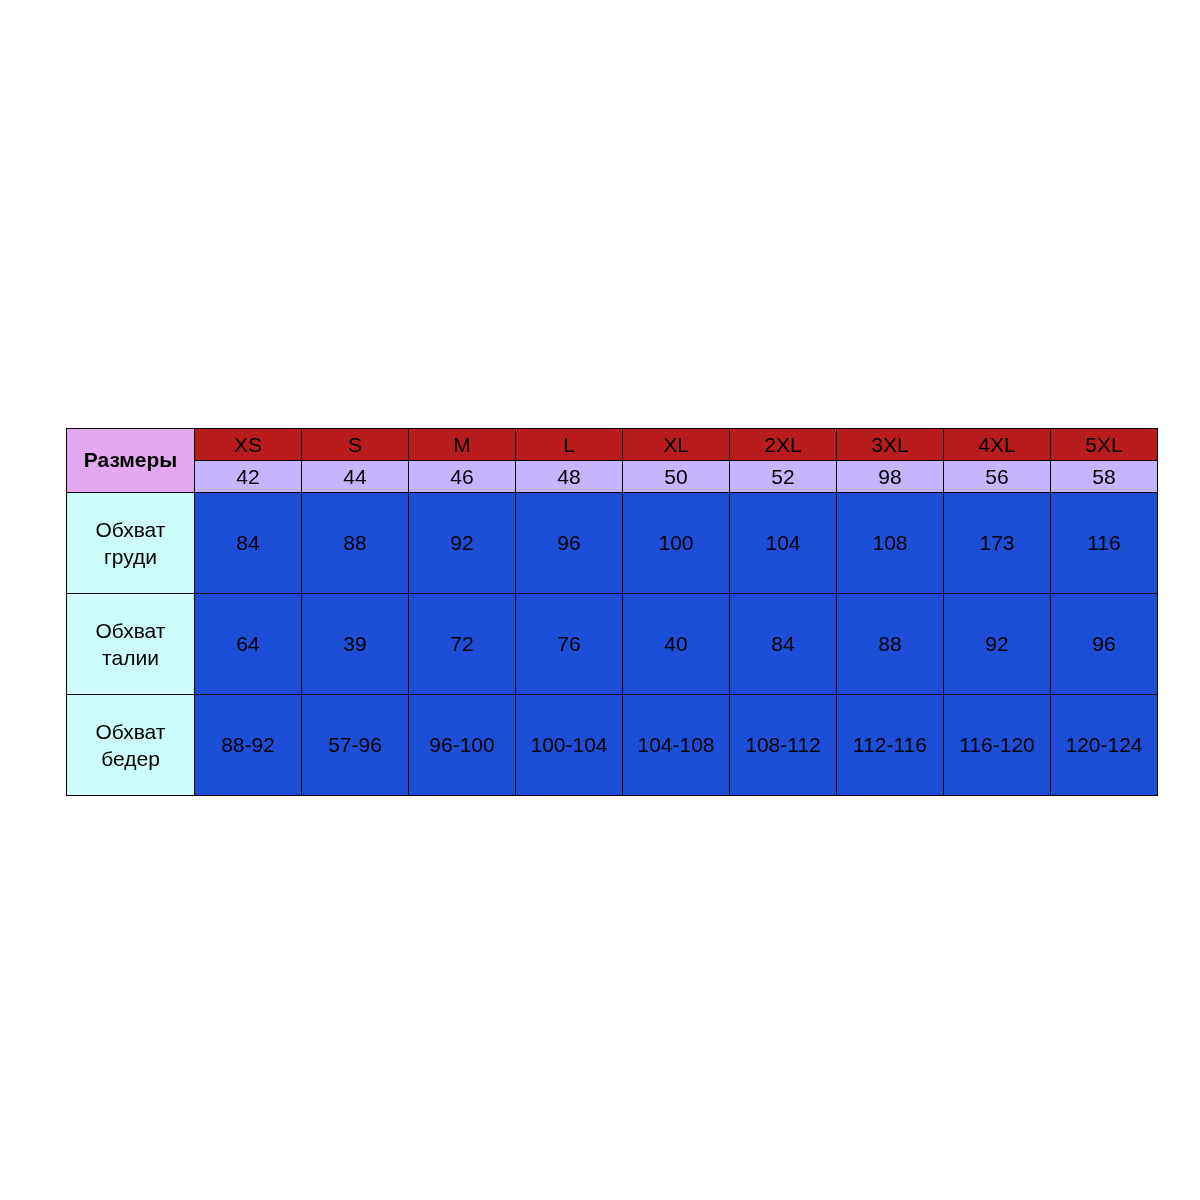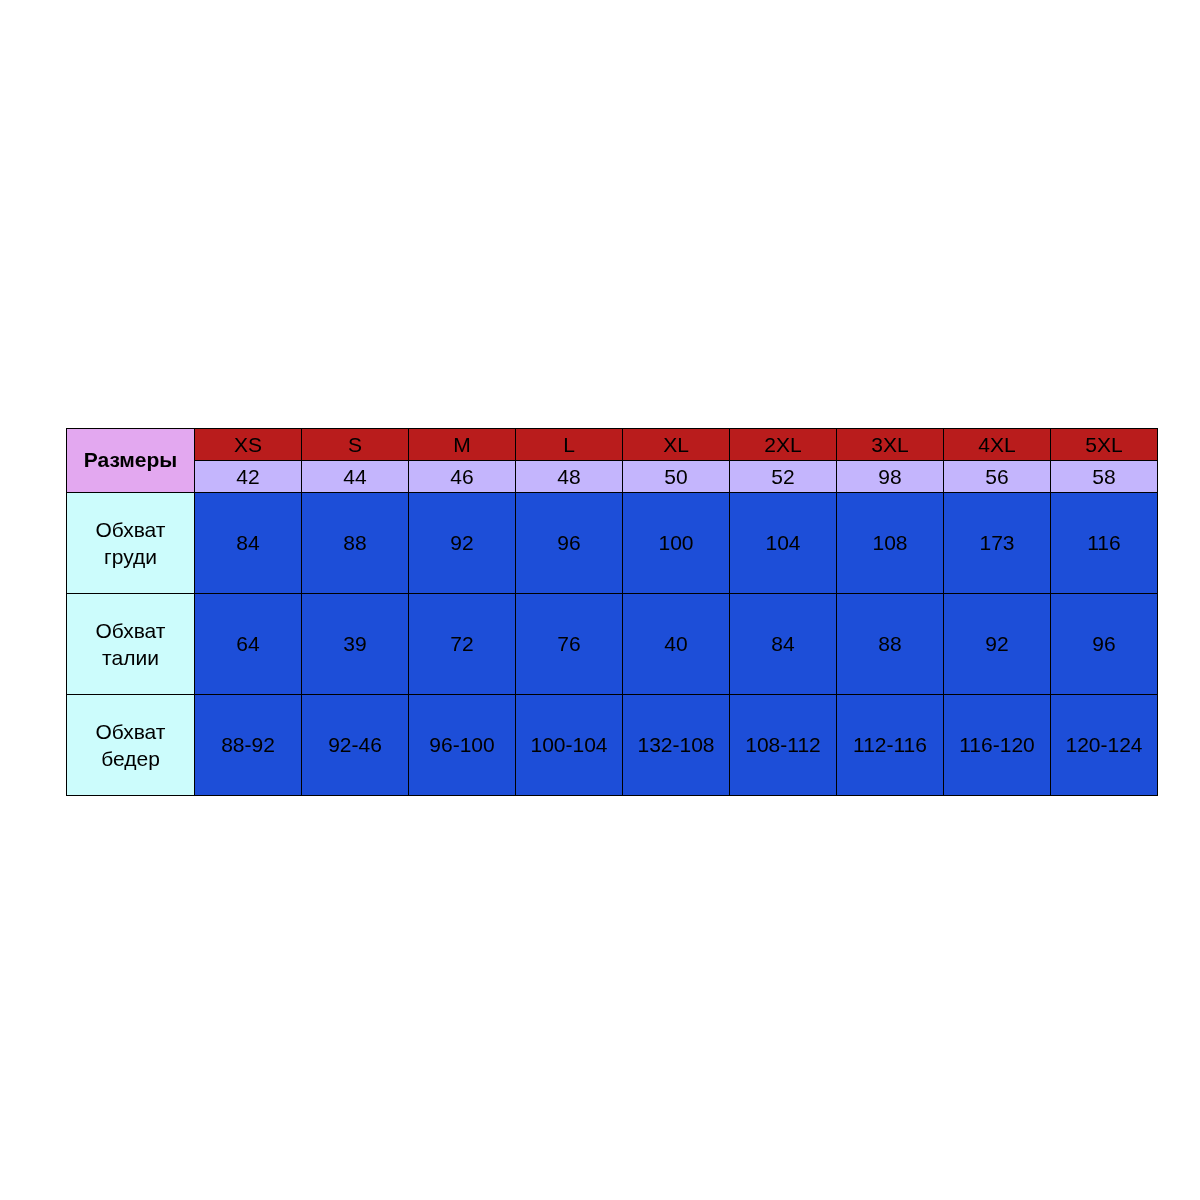--- a/index.html
+++ b/index.html
@@ -147,24 +147,24 @@
           <td class="value-cell">92</td>
           <td class="value-cell">96</td>
         </tr>
 
         <tr>
           <td class="row-label">
             <span class="lbl-line">Обхват</span>
             <span class="lbl-line">бедер</span>
           </td>
           <td class="value-cell">88-92</td>
-          <td class="value-cell">92-46</td>
+          <td class="value-cell">57-96</td>
           <td class="value-cell">96-100</td>
           <td class="value-cell">100-104</td>
-          <td class="value-cell">132-108</td>
+          <td class="value-cell">104-108</td>
           <td class="value-cell">108-112</td>
           <td class="value-cell">112-116</td>
           <td class="value-cell">116-120</td>
           <td class="value-cell">120-124</td>
         </tr>
       </tbody>
     </table>
   </div>
 </div>
 

